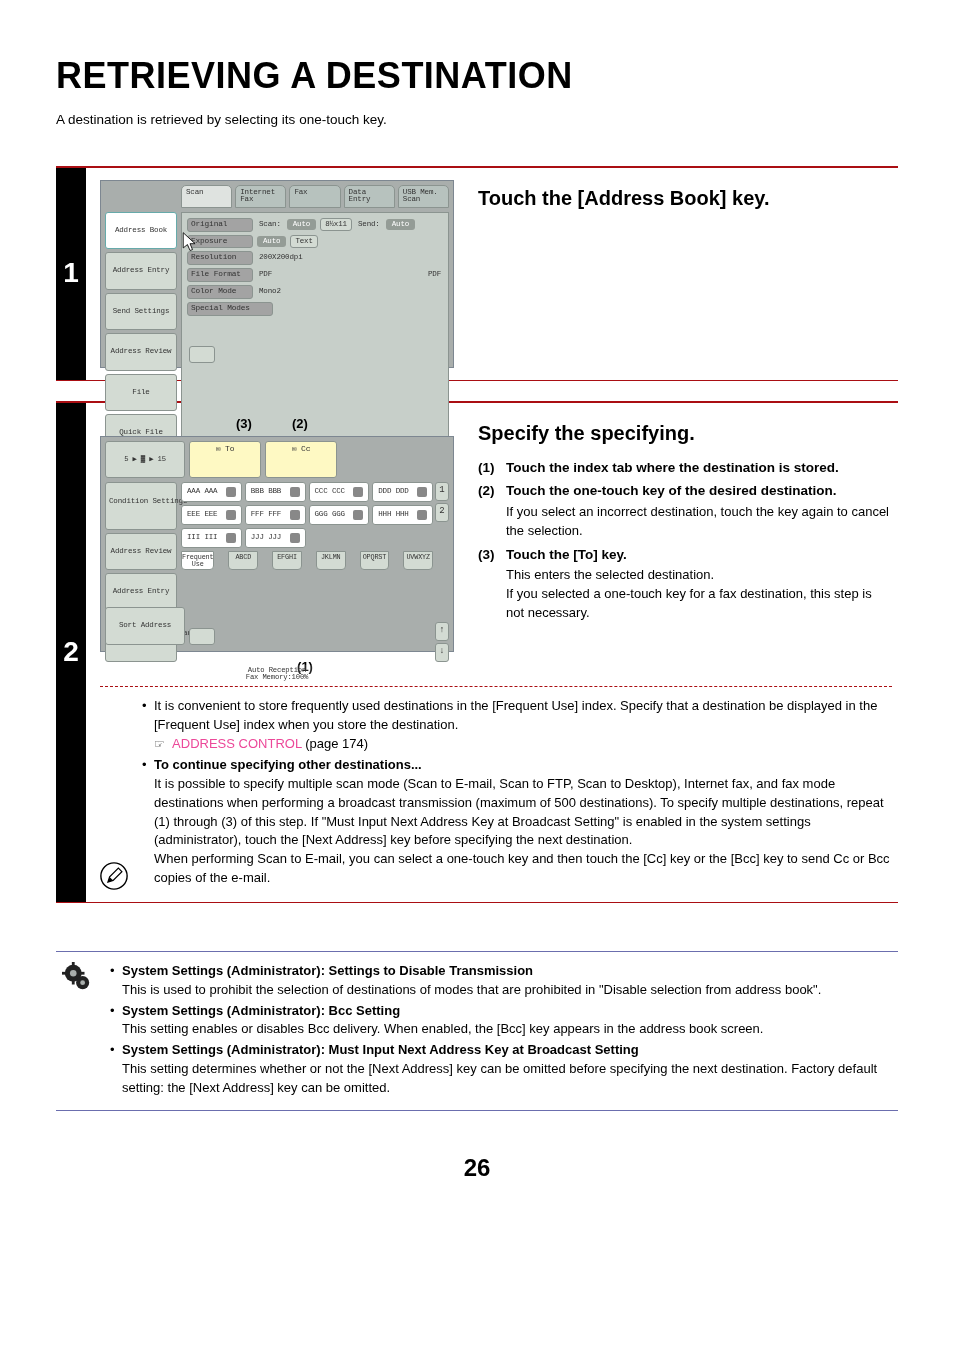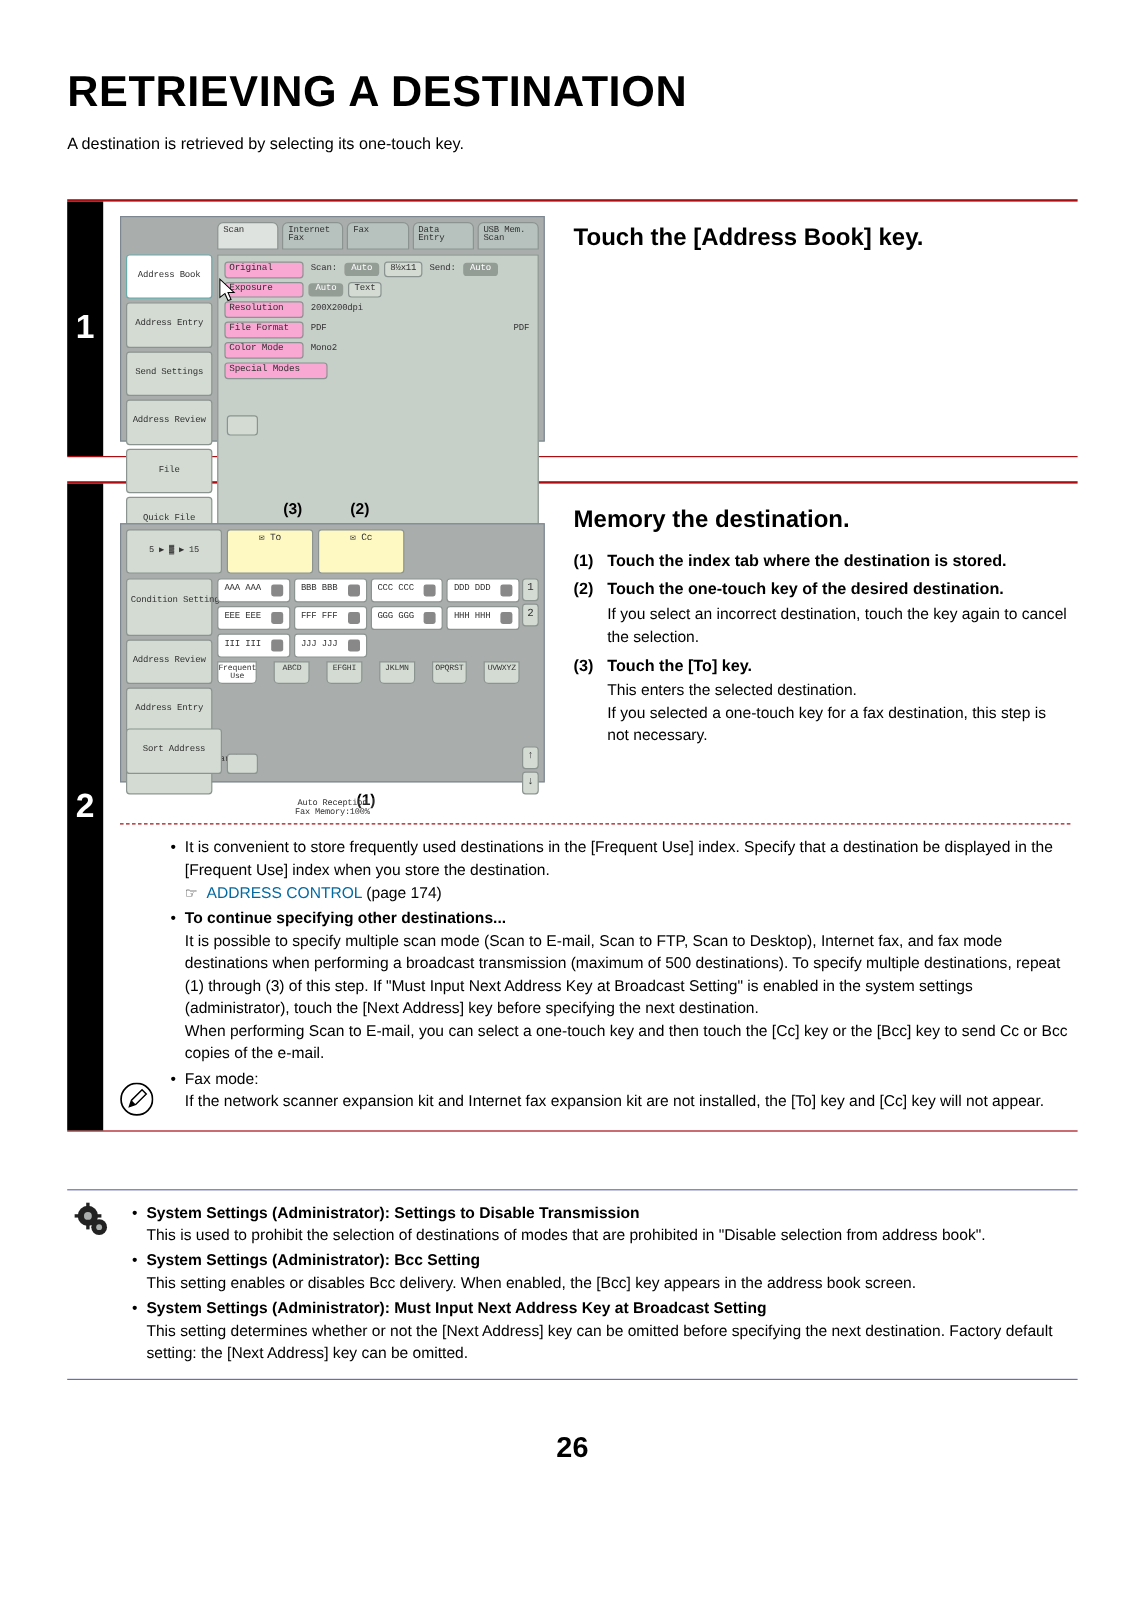--- a/index.html
+++ b/index.html
@@ -94,21 +94,21 @@
   .pencil-icon {
     width: 28px;
     height: 28px;
     flex: 0 0 28px;
     margin-top: 2px;
   }
   .pencil-body {
     flex: 1 1 auto;
     font-size: 13px;
   }
-  .link { color: #0369a1; }
+  .link { color: #ec4899; }
   .bullet-list {
     margin: 0;
     padding-left: 0;
     list-style: none;
   }
   .bullet-list > li {
     position: relative;
     padding-left: 12px;
     margin-bottom: 2px;
   }
@@ -198,21 +198,21 @@
   .mock .inner {
     flex: 1 1 auto;
     background: #c7cfc9;
     border: 1px solid #8b9490;
     padding: 5px;
     display: flex;
     flex-direction: column;
     gap: 3px;
   }
   .mock .row { display: flex; gap: 4px; align-items: center; }
-  .mock .lbl { width: 58px; text-align: left; font-size:7.8px; background:#f9a8d4; border:1px solid #8b9490; border-radius:3px; padding:2px 3px;}
+  .mock .lbl { width: 58px; text-align: left; font-size:7.8px; background:#a3a3a3; border:1px solid #8b9490; border-radius:3px; padding:2px 3px;}
   .mock .val { background:#d3dbd3; border:1px solid #8b9490; border-radius:3px; padding:2px 4px; font-size:7.5px; }
   .mock .autoval { background:#949c96; color:#fff; border-radius:3px; padding:2px 6px; font-size:7.5px; }
   .mock .plain { font-size:7.5px; padding:2px 2px; }
   .mock .cursor {
     position:absolute; width:18px; height:22px;
   }
   .mock .footbtn { position:absolute; bottom:4px; width:24px; height:15px; background:#d3dbd3; border:1px solid #8b9490; border-radius:3px; }
   .mock2 .topbtn { flex:1; background:#fef9c3; border:1px solid #8b9490; border-radius:3px; padding:3px 0; font-size:8px; text-align:center; position:relative;}
   .mock2 .grid {
     display: grid;
@@ -402,21 +402,21 @@
           <div class="statusbar">
             <span>Auto Reception</span><br>
             <span>Fax Memory:100%</span>
           </div>
           <div class="btn sortbtn">Sort Address</div>
           <div class="footbtn" style="left:88px; bottom:6px;"></div>
         </div>
         <div class="callout-bottom">(1)</div>
       </div>
       <div class="right-col">
-        <div class="step-title">Memory the destination.</div>
+        <div class="step-title">Specify the specifying.</div>
         <div id="step2-items">
             <div class="sub-item">
               <div class="num">(1)</div>
               <div class="txt">
                 <div class="strong">Touch the index tab where the destination is stored.</div>
               </div>
             </div>
             <div class="sub-item">
               <div class="num">(2)</div>
               <div class="txt">
@@ -447,24 +447,20 @@
       <div class="pencil-body">
         <ul class="bullet-list">
           <li>
             <span>It is convenient to store frequently used destinations in the [Frequent Use] index. Specify that a destination be displayed in the [Frequent Use] index when you store the destination.</span><br>
             <span class="ptr">☞ </span><span class="link">ADDRESS CONTROL</span><span> (page 174)</span>
           </li>
           <li>
             <strong>To continue specifying other destinations...</strong><br>
             <span style="white-space:pre-line">It is possible to specify multiple scan mode (Scan to E-mail, Scan to FTP, Scan to Desktop), Internet fax, and fax mode destinations when performing a broadcast transmission (maximum of 500 destinations). To specify multiple destinations, repeat (1) through (3) of this step. If "Must Input Next Address Key at Broadcast Setting" is enabled in the system settings (administrator), touch the [Next Address] key before specifying the next destination.
 When performing Scan to E-mail, you can select a one-touch key and then touch the [Cc] key or the [Bcc] key to send Cc or Bcc copies of the e-mail.</span>
-          </li>
-          <li>
-            <span>Fax mode:</span><br>
-            <span>If the network scanner expansion kit and Internet fax expansion kit are not installed, the [To] key and [Cc] key will not appear.</span>
           </li>
         </ul>
       </div>
     </div>
   </div>
 </div>
 
 <div class="footnote-box">
   <svg class="gear-icon" viewBox="0 0 32 32">
     <circle cx="12" cy="12" r="9" fill="#222"></circle>

